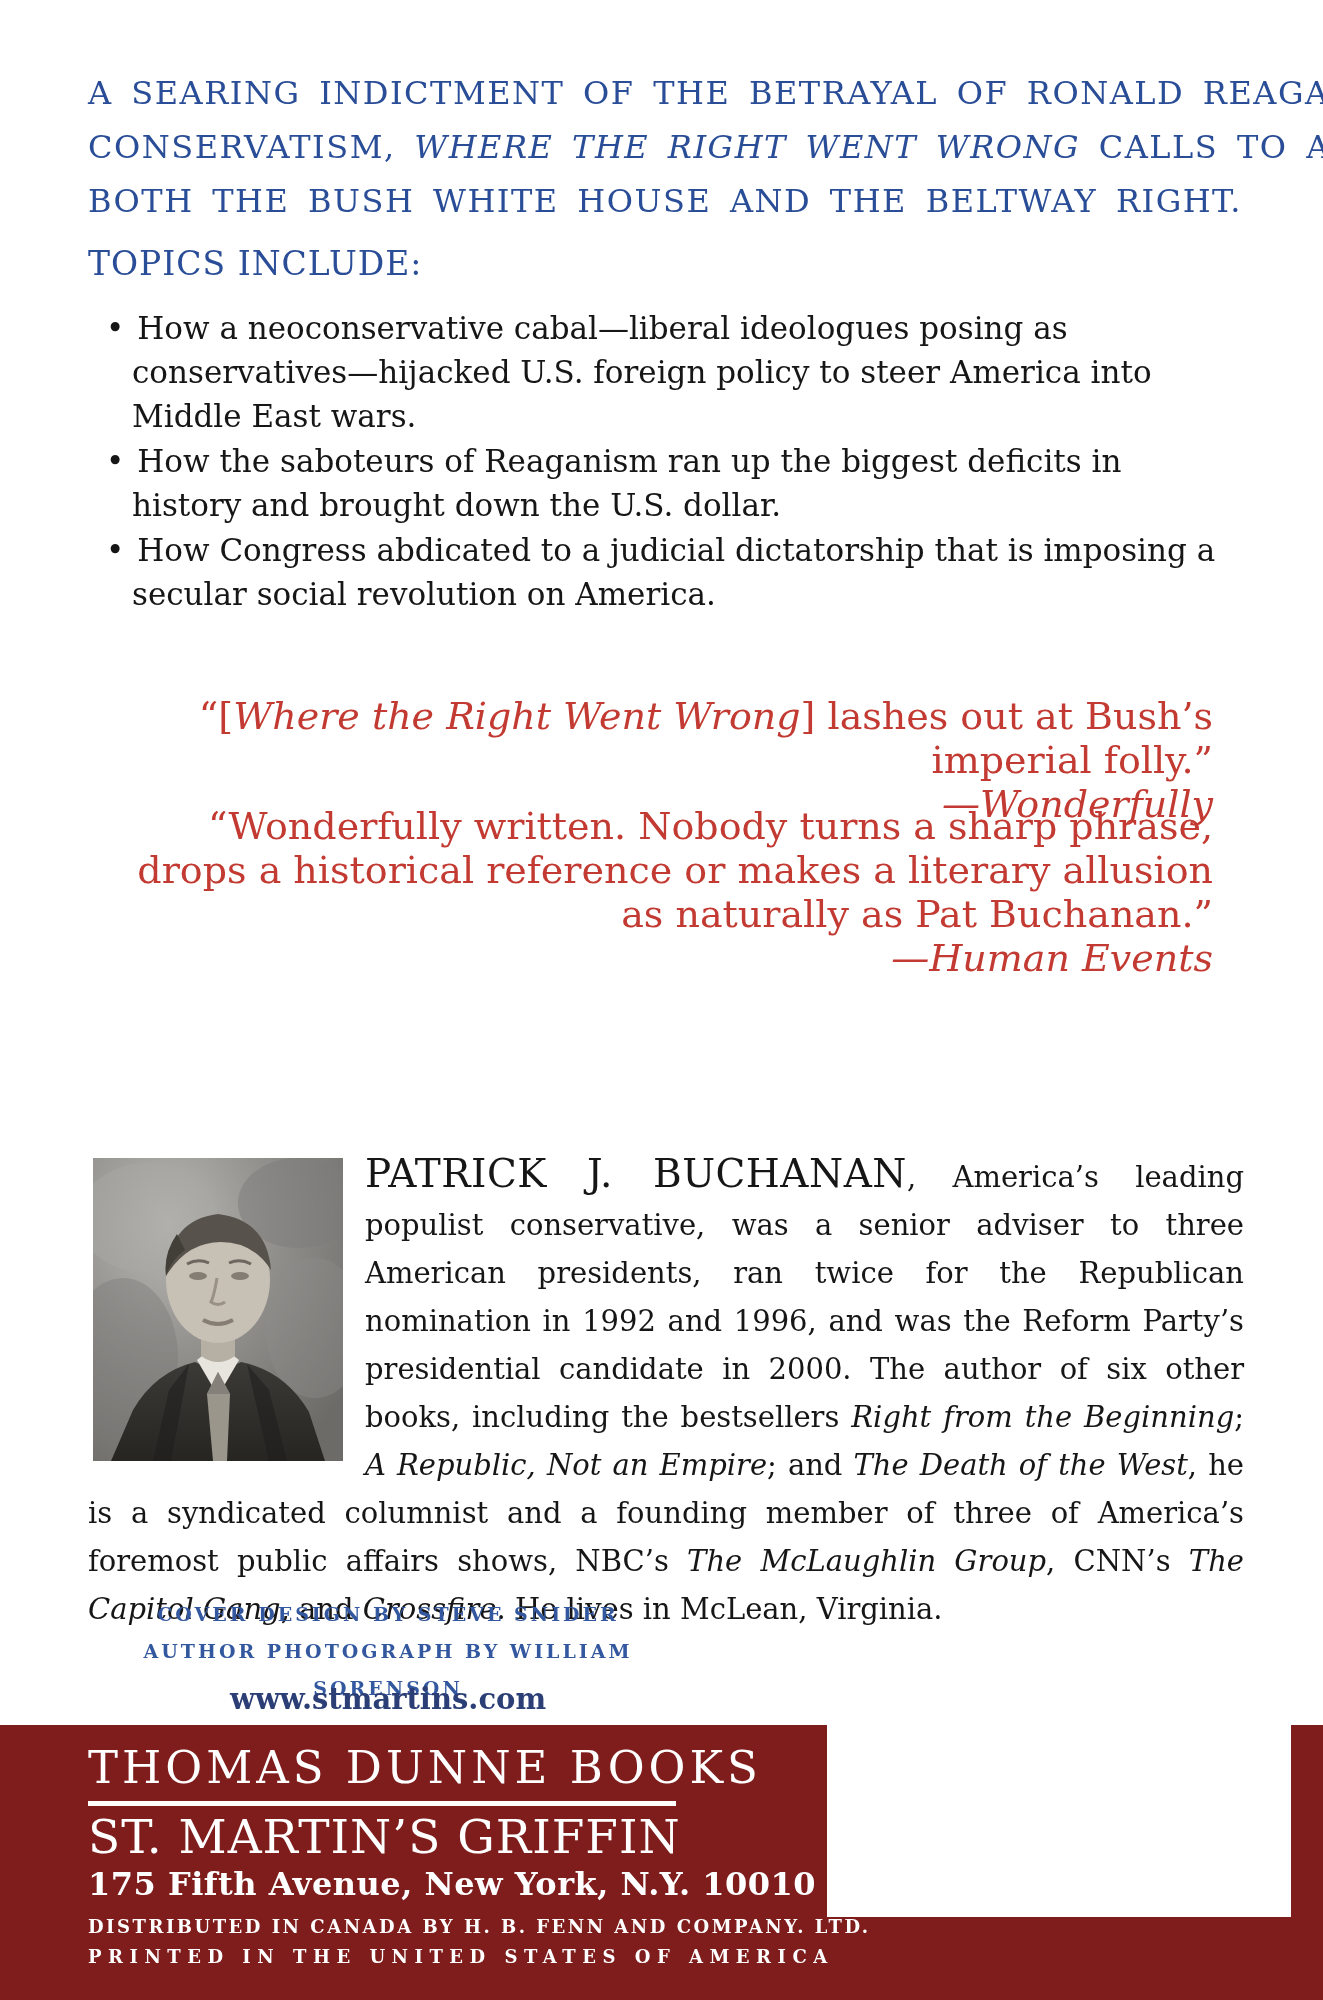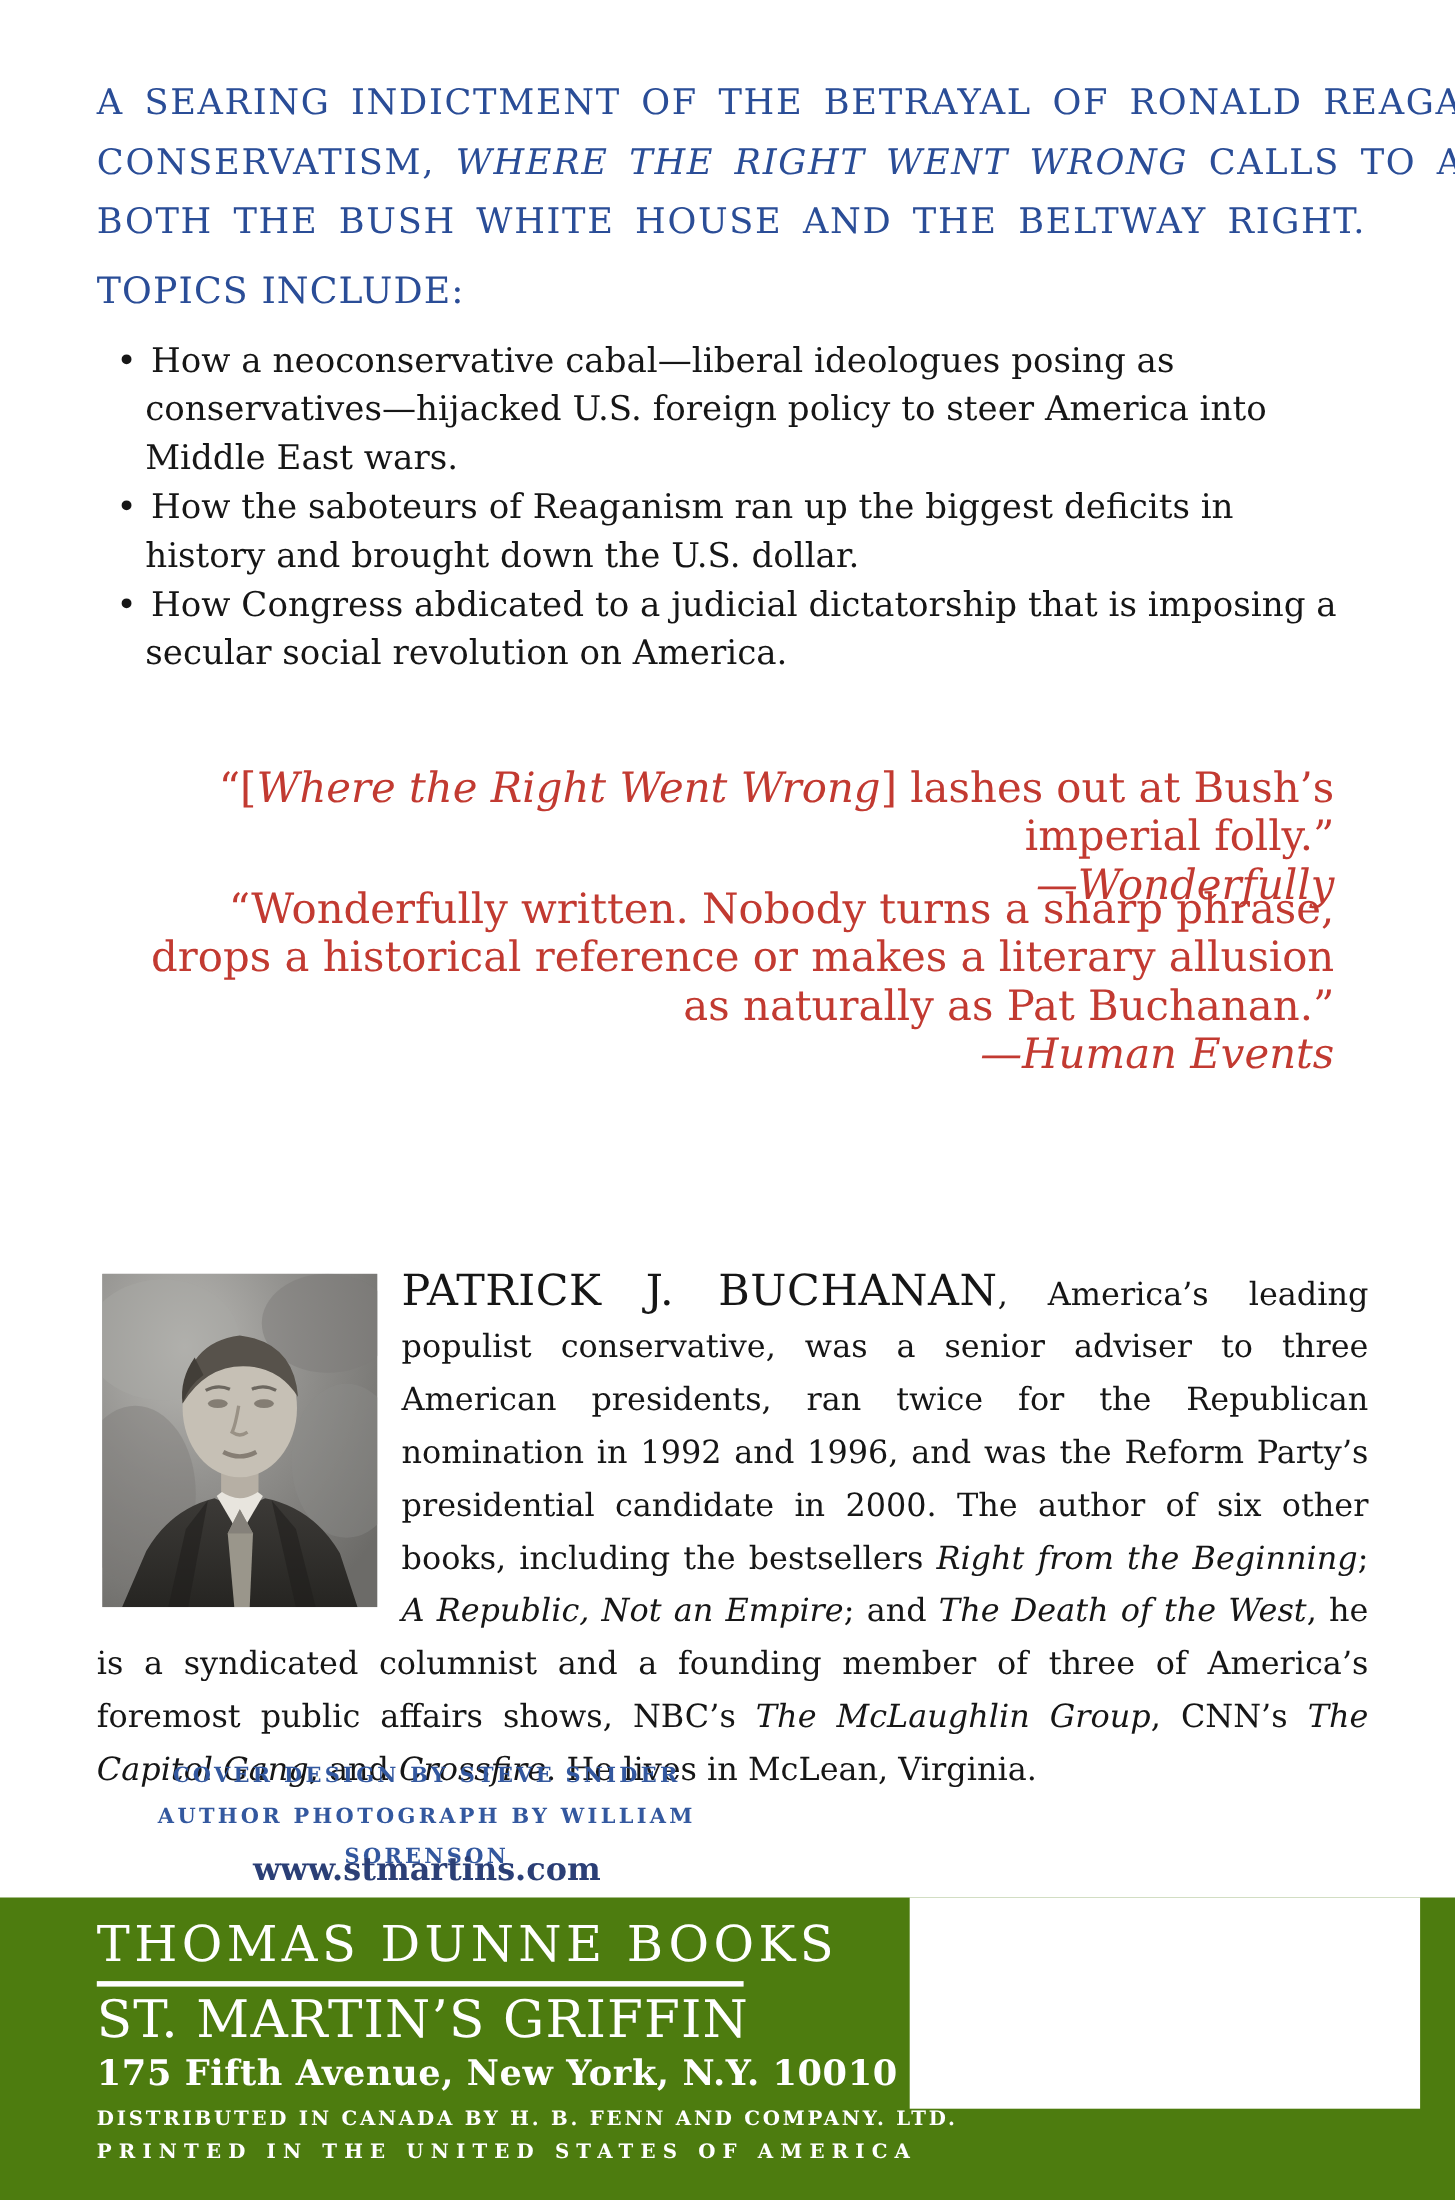--- a/index.html
+++ b/index.html
@@ -39,21 +39,21 @@
 
   
   #credits{position:absolute;left:88px;top:1596px;width:600px;text-align:center;
            color:#33589f;font-weight:bold;font-size:19px;letter-spacing:3px;
            line-height:37px;}
   #website{position:absolute;left:88px;top:1682px;width:600px;text-align:center;
            color:#2b3f76;font-size:29px;font-weight:bold;}
 
   
   #band{position:absolute;left:0;top:1725px;width:1323px;height:275px;
-        background:#4d7c0f;}
+        background:#7f1d1d;}
   #barcode-area{position:absolute;left:827px;top:0;width:464px;height:192px;
                 background:#ffffff;}
   #band-content{position:absolute;left:88px;top:18px;color:#ffffff;}
   .imprint1{font-size:45px;letter-spacing:4px;line-height:1.1;}
   .band-rule{width:588px;height:5px;background:#ffffff;margin:8px 0 6px;}
   .imprint2{font-size:47px;letter-spacing:1px;line-height:1.05;}
   .address{font-size:32px;font-weight:bold;margin-top:4px;letter-spacing:0.5px;}
   .dist{font-size:18px;font-weight:bold;letter-spacing:2.5px;margin-top:13px;}
   .printed{font-size:18px;font-weight:bold;letter-spacing:6.5px;margin-top:9px;}
 </style>

